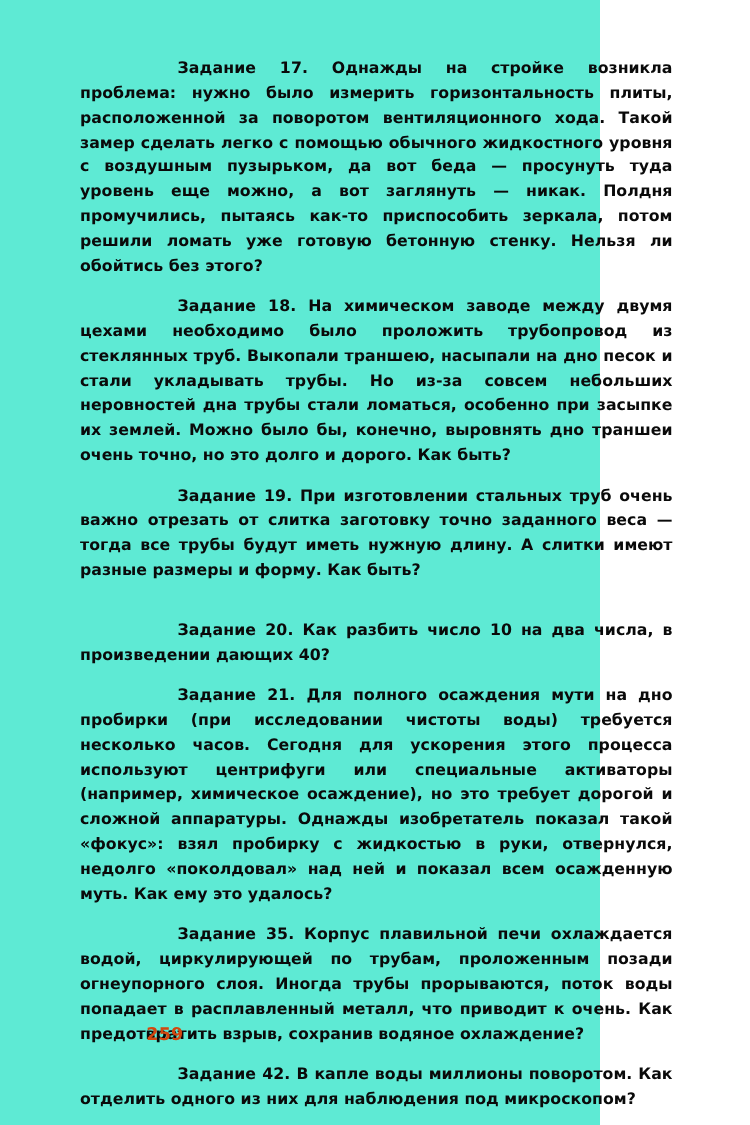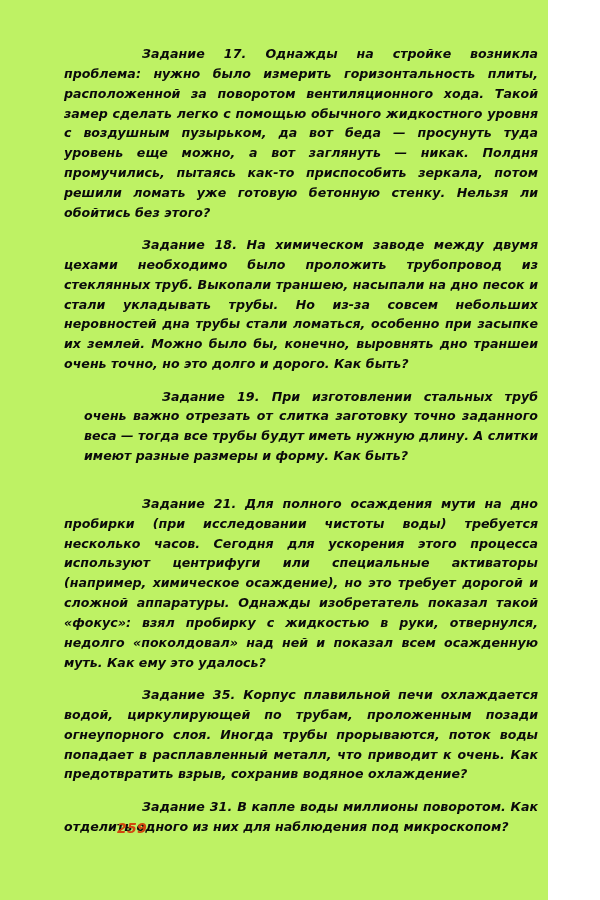--- a/index.html
+++ b/index.html
@@ -10,25 +10,24 @@
   body {
     width: 600px;
     height: 900px;
     background: #ffffff;
     font-family: "DejaVu Sans", sans-serif;
     overflow: hidden;
   }
 
   .page {
     position: relative;
-    width: 548px;
+    width: 480px;
     height: 900px;
-    background: #bef264;
+    background: #5eead4;
     box-sizing: border-box;
-    font-style: italic;
   }
 
   .text-column {
     position: absolute;
     left: 64px;
     top: 44px;
     width: 474px;
   }
 
   .task-paragraph {
@@ -42,21 +41,20 @@
     line-height: 19.85px;
     letter-spacing: 0.02px;
     color: #0a0a0a;
     font-weight: 600;
     -webkit-font-smoothing: none;
   }
 
   
   .task-paragraph.gap-large {
     margin-bottom: 28px;
-    margin-left: 20px;
   }
 
   .task-label {
     font-weight: 800;
     letter-spacing: 0.1px;
   }
 
   .task-body {
     font-weight: 600;
   }
@@ -84,30 +82,33 @@
     </p>
 
     <p class="task-paragraph">
       <span class="task-label">Задание 18.</span><span class="task-body"> <span>На химическом заводе между двумя цехами необходимо было проложить трубопровод из стеклянных труб. Выкопали траншею, насыпали на дно песок и стали укладывать трубы. Но из-за совсем небольших неровностей дна трубы стали ломаться, особенно при засыпке их землей. Можно было бы, конечно, выровнять дно траншеи очень точно, но это долго и дорого. Как быть?</span></span>
     </p>
 
     <p class="task-paragraph gap-large">
       <span class="task-label">Задание 19.</span><span class="task-body"> <span>При изготовлении стальных труб очень важно отрезать от слитка заготовку точно заданного веса — тогда все трубы будут иметь нужную длину. А слитки имеют разные размеры и форму. Как быть?</span></span>
     </p>
 
+    <p class="task-paragraph">
+      <span class="task-label">Задание 20.</span><span class="task-body"> <span>Как разбить число 10 на два числа, в произведении дающих 40?</span></span>
+    </p>
 
     <p class="task-paragraph">
       <span class="task-label">Задание 21.</span><span class="task-body"> <span>Для полного осаждения мути на дно пробирки (при исследовании чистоты воды) требуется несколько часов. Сегодня для ускорения этого процесса используют центрифуги или специальные активаторы (например, химическое осаждение), но это требует дорогой и сложной аппаратуры. Однажды изобретатель показал такой «фокус»: взял пробирку с жидкостью в руки, отвернулся, недолго «поколдовал» над ней и показал всем осажденную муть. Как ему это удалось?</span></span>
     </p>
 
     <p class="task-paragraph">
       <span class="task-label">Задание 35.</span><span class="task-body"> <span>Корпус плавильной печи охлаждается водой, циркулирующей по трубам, проложенным позади огнеупорного слоя. Иногда трубы прорываются, поток воды попадает в расплавленный металл, что приводит к очень. Как предотвратить взрыв, сохранив водяное охлаждение?</span></span>
     </p>
 
     <p class="task-paragraph">
-      <span class="task-label">Задание 31.</span><span class="task-body"> <span>В капле воды миллионы поворотом. Как отделить одного из них для наблюдения под микроскопом?</span></span>
+      <span class="task-label">Задание 42.</span><span class="task-body"> <span>В капле воды миллионы поворотом. Как отделить одного из них для наблюдения под микроскопом?</span></span>
     </p>
 
   </div>
 
   <div class="page-number">259</div>
 
 </div>
 
 </body></html>

